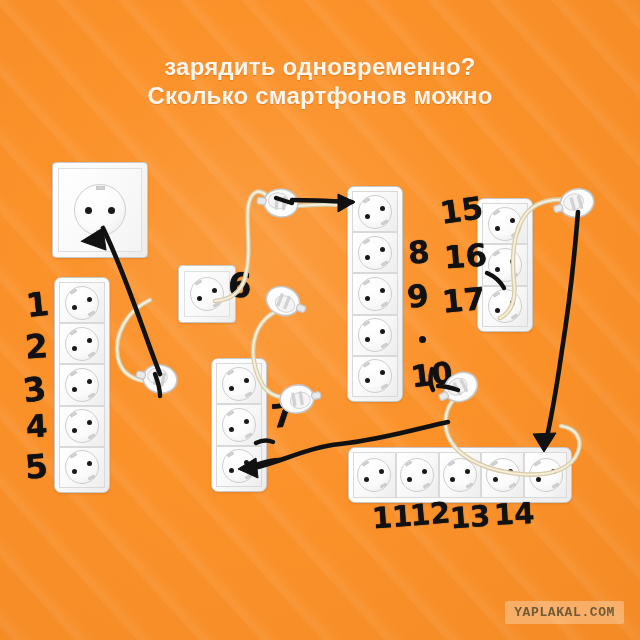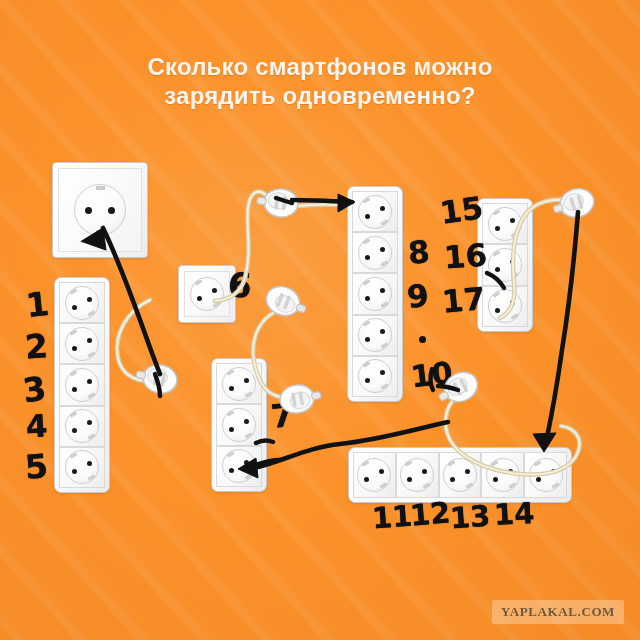--- a/index.html
+++ b/index.html
@@ -116,35 +116,35 @@
   #watermark{
     position:absolute;right:16px;bottom:16px;
     background:rgba(255,255,255,0.30);
     color:#6d5a38;
     font-weight:bold;
     font-size:13px;
     letter-spacing:.6px;
     padding:4px 9px 4px 9px;
     border-radius:2px;
     z-index:9;
-    font-family:Liberation Serif, serif;
+    font-family:Liberation Mono, monospace;
   }
   .z5{z-index:5;}
 </style>
 </head>
 <body>
 
 <div id="stage">
 
   <div id="streaks"></div>
   <div id="vign"></div>
 
   <div id="title">
+    <span class="l">зарядить одновременно?</span>
     <span class="l">Сколько смартфонов можно</span>
-    <span class="l">зарядить одновременно?</span>
   </div>
 
   <svg class="layer cords" viewBox="0 0 640 640">
     <g fill="none" stroke="#d8cca8" stroke-width="4.6" stroke-linecap="round">
       <path d="M152,382 C131,381 121,372 118,358 C113,334 128,310 150,300"></path>
       <path d="M215,301 C230,300 241,292 245,278 C252,252 246,228 248,208 C250,192 258,188 266,195"></path>
       <path d="M297,206 C315,204 330,204 345,205"></path>
       <path d="M296,306 C276,308 262,318 256,334 C250,350 254,370 262,384 C268,394 278,398 290,398"></path>
       <path d="M463,392 C450,400 444,412 446,428 C450,452 478,470 520,474 C552,477 572,468 578,452 C583,438 575,428 561,426"></path>
       <path d="M568,200 C546,198 530,205 522,220 C512,238 512,262 514,282 C516,300 512,312 500,318"></path>

